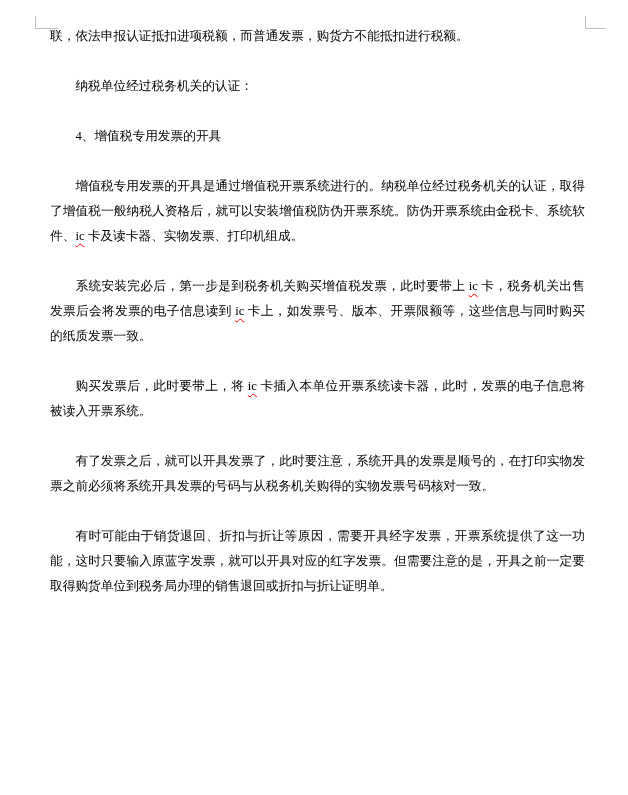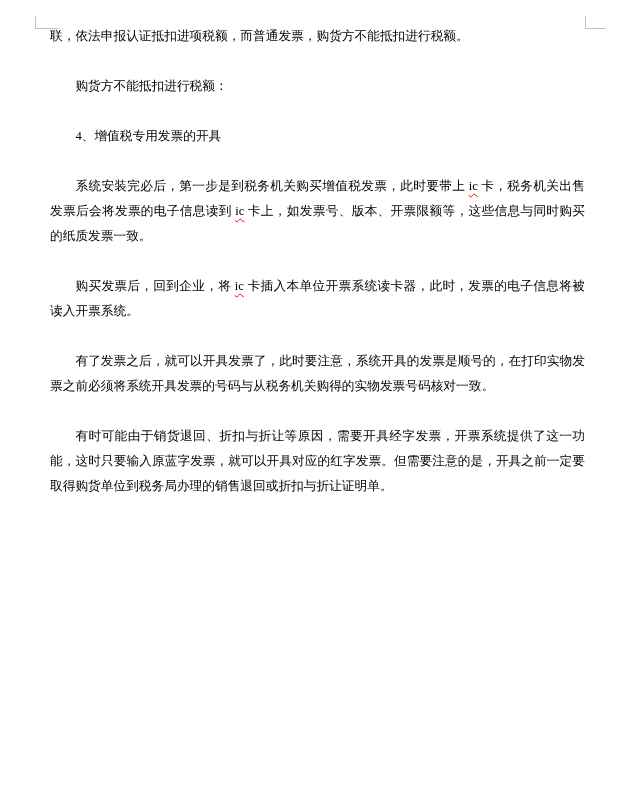--- a/index.html
+++ b/index.html
@@ -60,20 +60,21 @@
   }
 </style>
 </head>
 <body>
 
 <div class="page">
   <div class="mark mark-left"></div>
   <div class="mark mark-right"></div>
   <div class="text-area">
       <p class="para"><span>联，依法申报认证抵扣进项税额，而普通发票，购货方不能抵扣进行税额。</span></p>
-      <p class="para indent"><span>购货方不能抵扣进行税额：</span></p>
+      <p class="para indent"><span>纳税单位经过税务机关的认证：</span></p>
       <p class="para indent"><span>4、增值税专用发票的开具</span></p>
+      <p class="para indent"><span>增值税专用发票的开具是通过增值税开票系统进行的。纳税单位经过税务机关的认证，取得了增值税一般纳税人资格后，就可以安装增值税防伪开票系统。防伪开票系统由金税卡、系统软件、</span><span class="misspell">ic</span><span> 卡及读卡器、实物发票、打印机组成。</span></p>
       <p class="para indent"><span>系统安装完必后，第一步是到税务机关购买增值税发票，此时要带上 </span><span class="misspell">ic</span><span> 卡，税务机关出售发票后会将发票的电子信息读到 </span><span class="misspell">ic</span><span> 卡上，如发票号、版本、开票限额等，这些信息与同时购买的纸质发票一致。</span></p>
-      <p class="para indent"><span>购买发票后，回到企业，将 </span><span class="misspell">ic</span><span> 卡插入本单位开票系统读卡器，此时，发票的电子信息将被读入开票系统。</span></p>
+      <p class="para indent"><span>购买发票后，此时要带上，将 </span><span class="misspell">ic</span><span> 卡插入本单位开票系统读卡器，此时，发票的电子信息将被读入开票系统。</span></p>
       <p class="para indent"><span>有了发票之后，就可以开具发票了，此时要注意，系统开具的发票是顺号的，在打印实物发票之前必须将系统开具发票的号码与从税务机关购得的实物发票号码核对一致。</span></p>
       <p class="para indent"><span>有时可能由于销货退回、折扣与折让等原因，需要开具经字发票，开票系统提供了这一功能，这时只要输入原蓝字发票，就可以开具对应的红字发票。但需要注意的是，开具之前一定要取得购货单位到税务局办理的销售退回或折扣与折让证明单。</span></p>
     </div>
 </div>
 
 </body></html>

